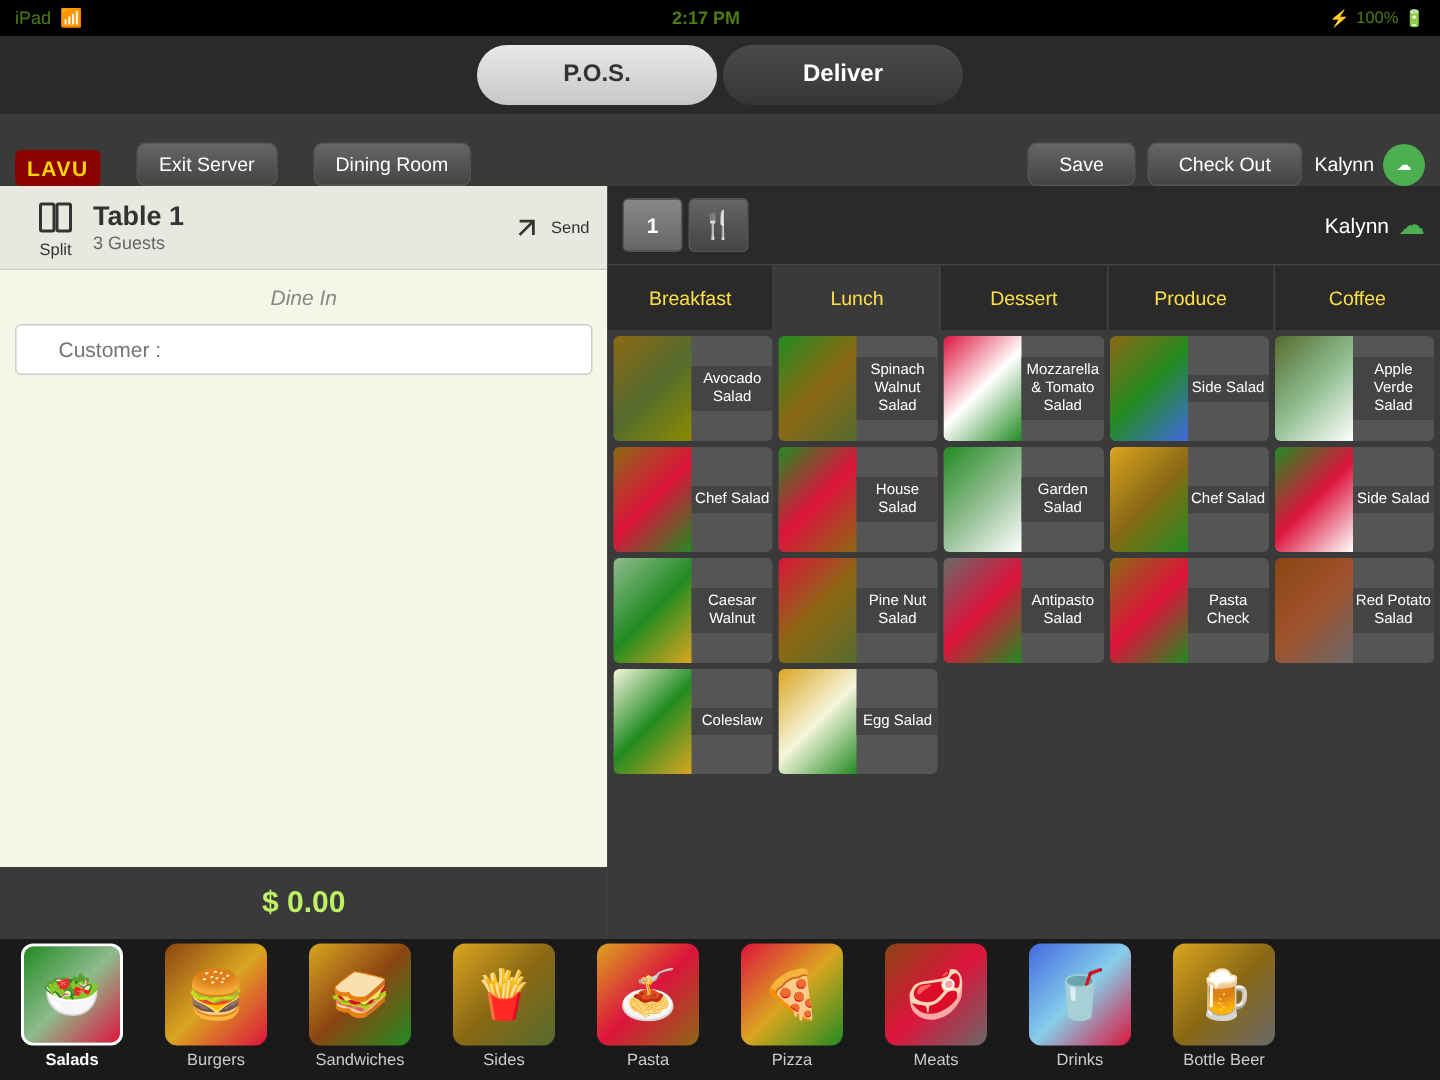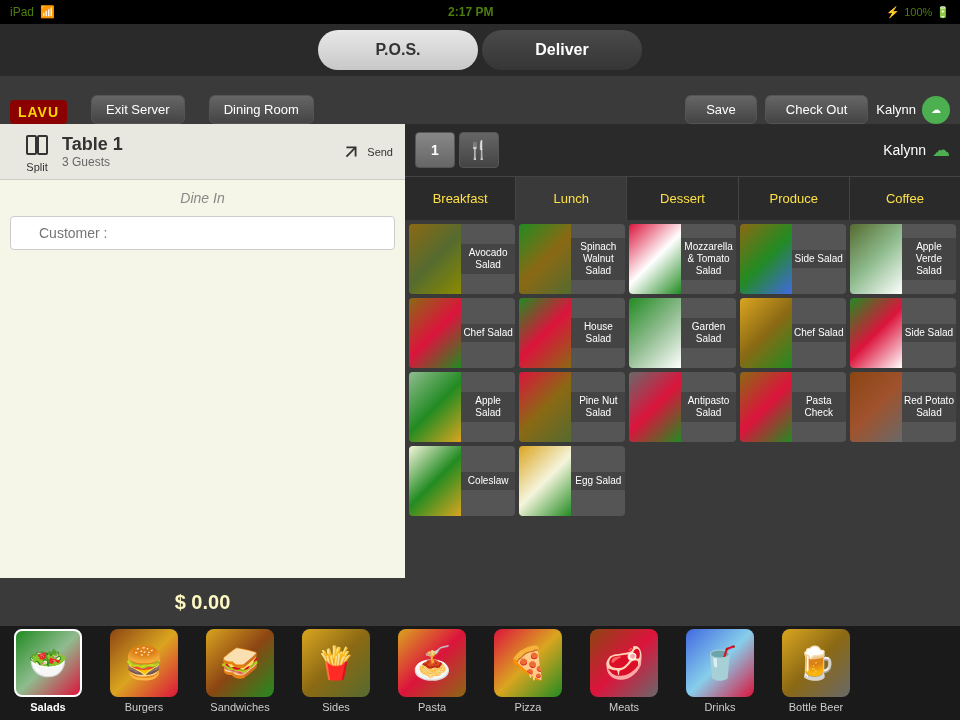--- a/index.html
+++ b/index.html
@@ -163,21 +163,21 @@
       font-size: 14px;
       color: #666;
     }
 
     .total-bar {
       height: 48px;
       background: #3a3a3a;
       display: flex;
       align-items: center;
       justify-content: center;
-      color: #fef9c3;
+      color: #bef264;
       font-size: 20px;
       font-weight: 600;
     }
 
     
     .right-panel {
       flex: 1;
       background: #2a2a2a;
       display: flex;
       flex-direction: column;
@@ -485,21 +485,21 @@
           <div class="menu-item">
     <div class="menu-item-img food-chef2"></div>
     <div class="menu-item-label">Chef Salad</div>
   </div>
           <div class="menu-item">
     <div class="menu-item-img food-side"></div>
     <div class="menu-item-label">Side Salad</div>
   </div>
           <div class="menu-item">
     <div class="menu-item-img food-caesar"></div>
-    <div class="menu-item-label">Apple Salad</div>
+    <div class="menu-item-label">Caesar Walnut</div>
   </div>
           <div class="menu-item">
     <div class="menu-item-img food-pine"></div>
     <div class="menu-item-label">Pine Nut Salad</div>
   </div>
           <div class="menu-item">
     <div class="menu-item-img food-antipasto"></div>
     <div class="menu-item-label">Antipasto Salad</div>
   </div>
           <div class="menu-item">

